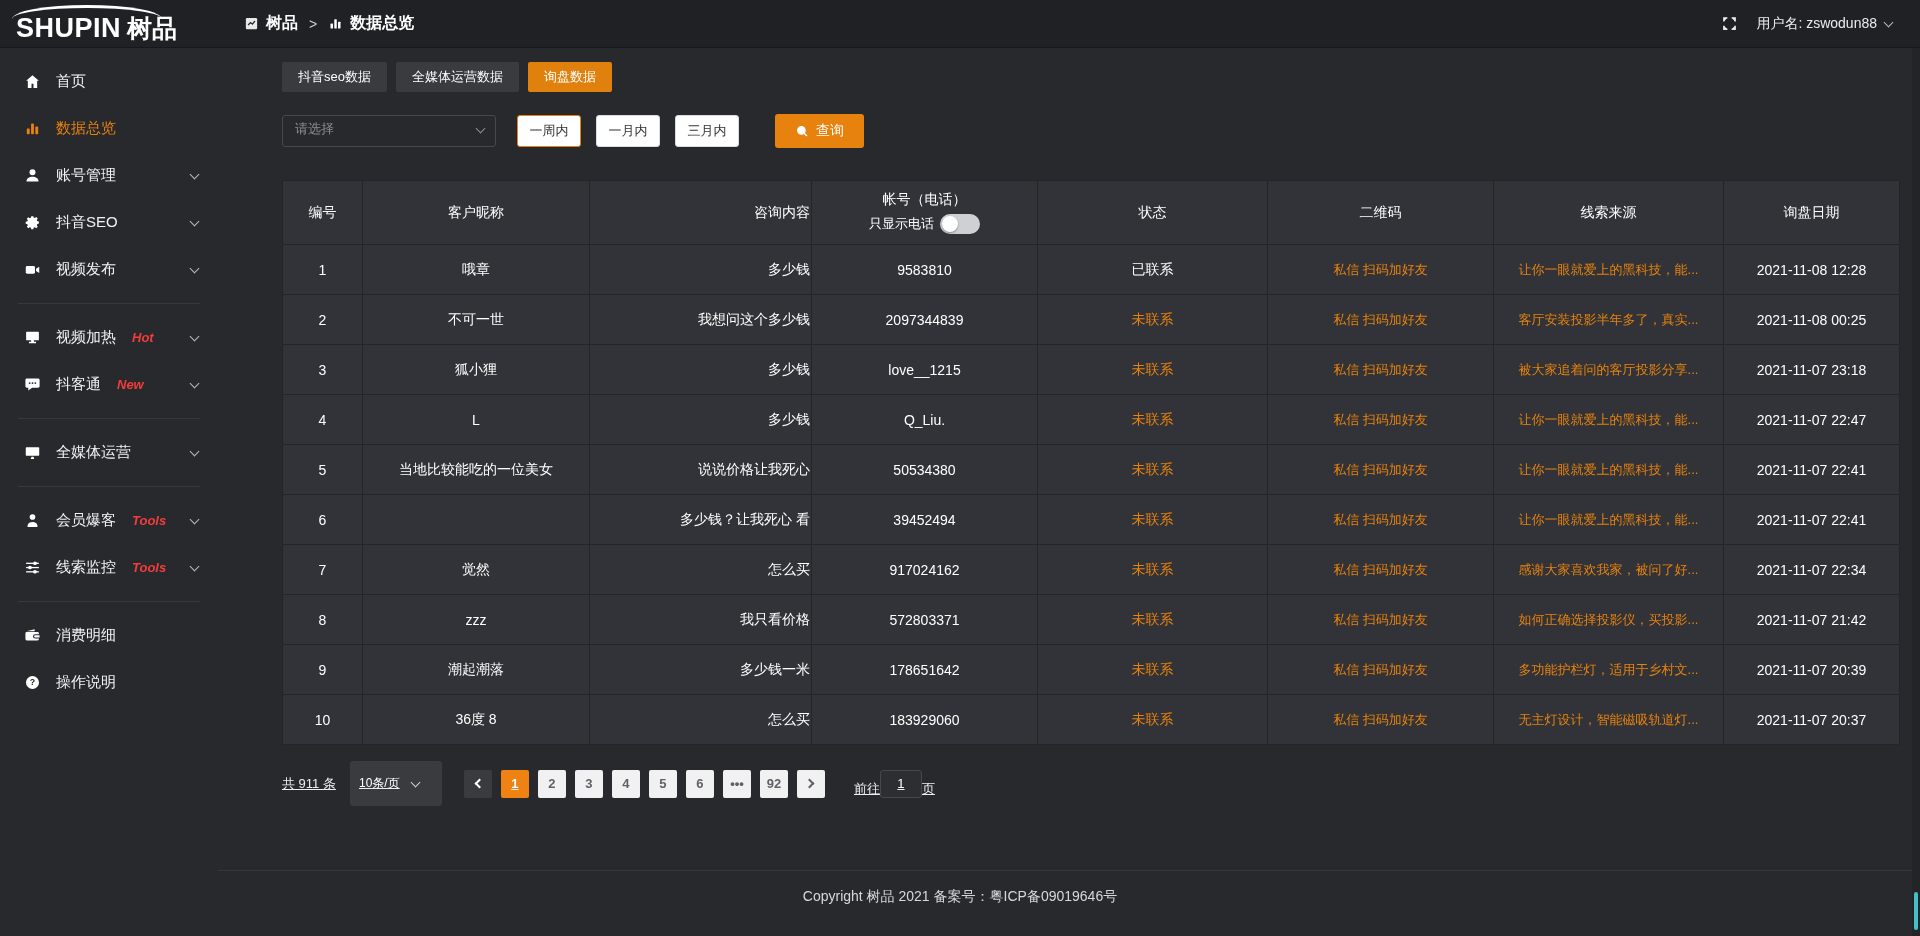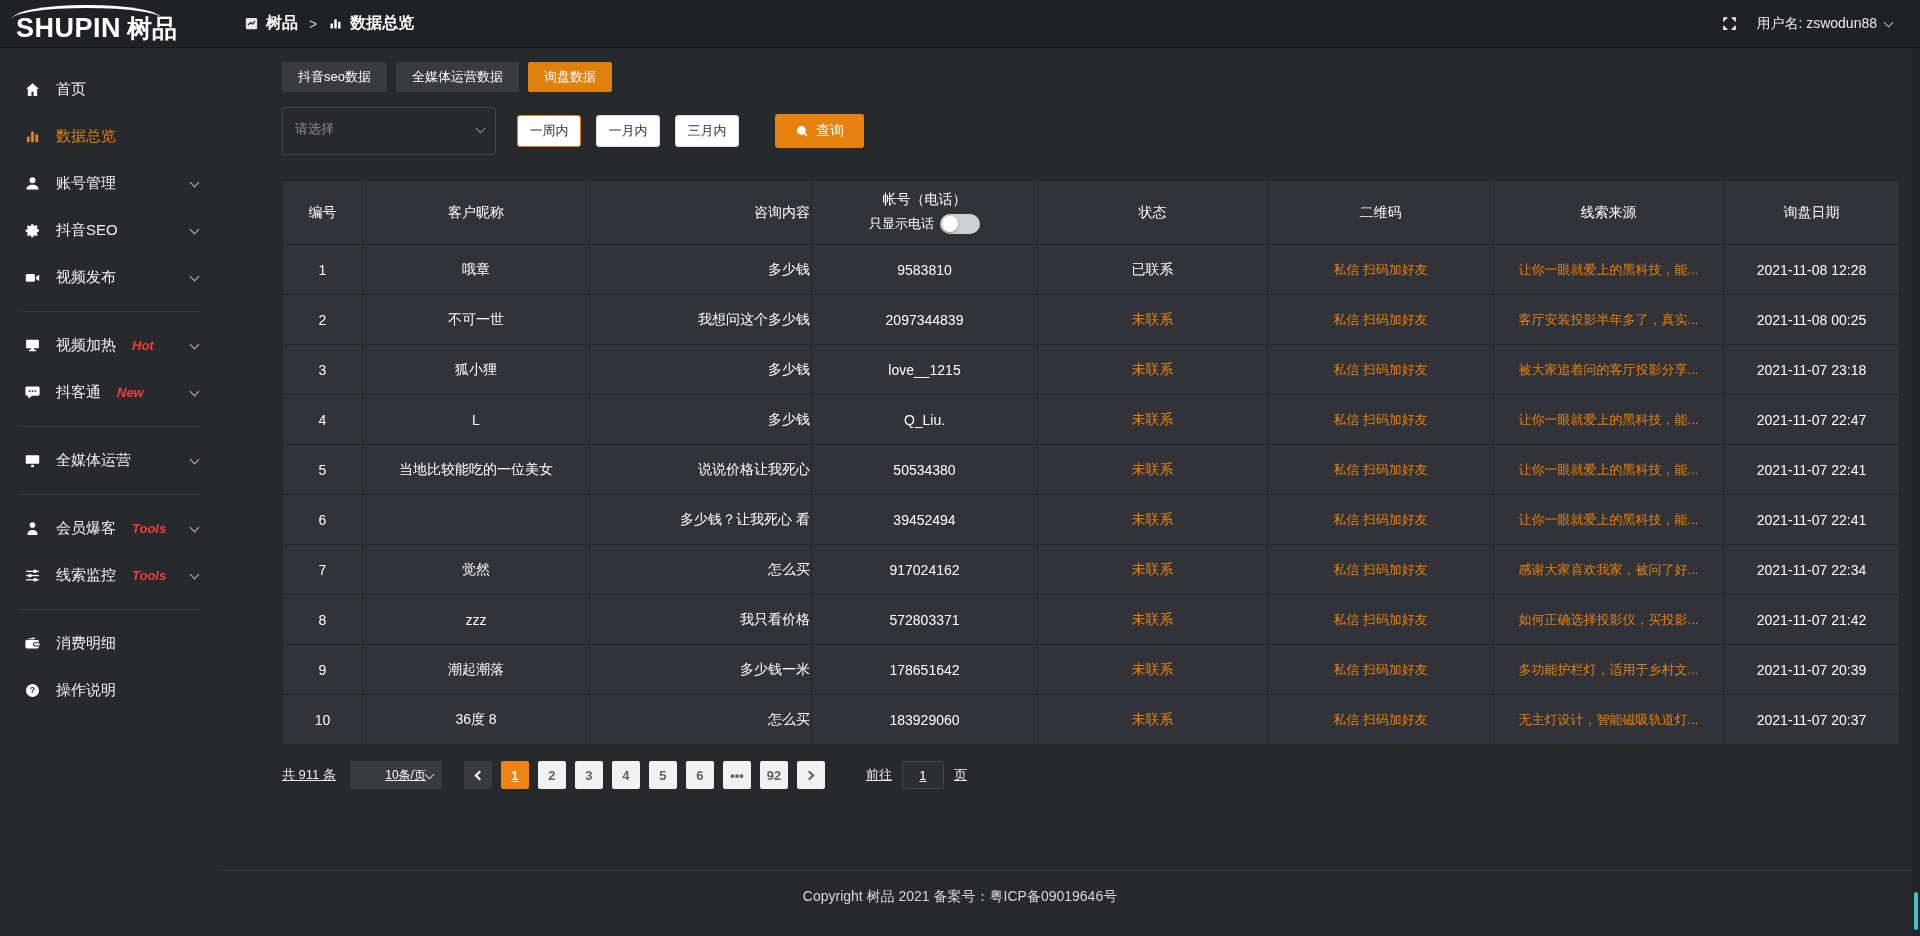--- a/index.html
+++ b/index.html
@@ -33,39 +33,39 @@
   .breadcrumb{display:flex;align-items:center;margin-left:26px;font-size:16px;font-weight:bold;gap:7px;}
   .bc-icon{width:15px;height:15px;}
   .bc-sep{color:#cfd0d2;font-size:14px;font-weight:normal;margin:0 4px;}
   .topbar-right{margin-left:auto;display:flex;align-items:center;gap:18px;padding-right:28px;}
   .fs-icon{width:17px;height:17px;cursor:pointer;}
   .user{display:flex;align-items:center;gap:8px;font-size:14px;color:#ececee;cursor:pointer;}
   .chev{width:7px;height:7px;border-right:1.6px solid #b9babd;border-bottom:1.6px solid #b9babd;transform:rotate(45deg);flex:none;}
   .user .chev{margin-top:-3px;}
 
   
-  .sidebar{position:absolute;left:0;top:56px;width:218px;bottom:0;background:var(--bg);z-index:4;}
+  .sidebar{position:absolute;left:0;top:48px;width:218px;bottom:0;background:var(--bg);z-index:4;}
   .menu{padding-top:10px;}
   .menu-item{height:47px;display:flex;align-items:center;padding:0 20px 0 24px;font-size:15px;color:#f2f2f3;cursor:pointer;}
   .menu-item .mi-icon{width:17px;height:17px;margin-right:15px;color:#fff;}
   .menu-item .mi-icon svg{fill:currentColor;}
   .menu-item.active{color:var(--accent);}
   .menu-item.active .mi-icon{color:var(--accent);}
   .mi-badge{font-style:italic;font-weight:bold;font-size:13px;margin-left:16px;}
   .menu-item .chev{margin-left:auto;margin-bottom:2px;}
   .menu-divider{height:1px;background:#37383c;margin:10px 18px;}
 
   
   .content{position:absolute;left:218px;top:48px;right:0;bottom:0;padding:14px 20px 0 64px;}
   .tabs{display:flex;gap:9px;}
   .tab{height:30px;padding:0 16px;display:flex;align-items:center;background:var(--panel);color:#fff;font-size:13px;border-radius:2px;cursor:pointer;}
   .tab.active{background:#e0810e;}
 
   .filters{margin-top:22px;display:flex;align-items:center;height:34px;}
-  .select{width:214px;height:48px;background:var(--bg);border:1px solid #46484c;border-radius:3px;display:flex;align-items:center;justify-content:space-between;padding:0 11px 4px 12px;color:#8d8e91;font-size:13px;cursor:pointer;}
+  .select{width:214px;height:32px;background:var(--bg);border:1px solid #46484c;border-radius:3px;display:flex;align-items:center;justify-content:space-between;padding:0 11px 4px 12px;color:#8d8e91;font-size:13px;cursor:pointer;}
   .select .chev{border-color:#8d8e91;margin-top:-2px;}
   .ranges{display:flex;gap:15px;margin-left:21px;}
   .range-btn{width:64px;height:32px;background:#fff;border:1px solid #d9dce2;border-radius:3px;color:#333;font-size:13px;display:flex;align-items:center;justify-content:center;cursor:pointer;}
   .range-btn.selected{border-color:var(--accent);}
   .search-btn{margin-left:36px;height:34px;padding:0 20px;background:var(--accent);border-radius:3px;color:#fff;font-size:14px;display:flex;align-items:center;gap:7px;cursor:pointer;}
   .search-btn .icon{width:14px;height:14px;}
 
   
   .dtable{width:100%;margin-top:32px;border-collapse:collapse;table-layout:fixed;background:var(--table-bg);}
   .dtable th,.dtable td{border:1px solid var(--table-line);text-align:center;font-weight:normal;overflow:hidden;white-space:nowrap;text-overflow:ellipsis;}
@@ -74,30 +74,30 @@
   .dtable th.left,.dtable td.left{text-align:right;padding-left:14px;}
   .hdr-sub{display:flex;align-items:center;justify-content:center;gap:6px;font-size:13px;margin-top:5px;}
   .toggle{width:40px;height:20px;border-radius:10px;background:#cfd0d3;position:relative;display:inline-block;cursor:pointer;flex:none;}
   .toggle-knob{position:absolute;left:2px;top:2px;width:16px;height:16px;border-radius:50%;background:#fff;box-shadow:0 1px 2px rgba(0,0,0,.35);}
   .link{color:var(--accent);font-size:13px;cursor:pointer;}
   .status-pending{color:var(--accent);}
 
   
   .pagination{margin-top:16px;display:flex;align-items:center;font-size:13px;color:#ededee;text-decoration:underline;}
   .pg-total{margin-right:14px;}
-  .pg-size{width:92px;height:28px;background:var(--panel);border-radius:3px;display:flex;align-items:center;justify-content:flex-end;padding:0 9px;font-size:12px;color:#fff;cursor:pointer;margin-right:22px;}
+  .pg-size{width:92px;height:45px;background:var(--panel);border-radius:3px;display:flex;align-items:center;justify-content:flex-start;padding:0 9px;font-size:12px;color:#fff;cursor:pointer;margin-right:22px;gap:12px;}
   .pg-size .chev{border-color:#cfcfd1;margin-top:-2px;}
   .pg-btn{min-width:28px;height:28px;border-radius:2px;display:flex;align-items:center;justify-content:center;margin-right:9px;font-size:13px;font-weight:bold;cursor:pointer;padding:0 4px;}
   .pg-prev{background:var(--panel);}
   .pg-prev .chev{border:none;width:7px;height:7px;border-left:2px solid #fff;border-bottom:2px solid #fff;transform:rotate(45deg);margin-left:3px;}
   .pg-num{background:#f1f1f2;color:#5f6166;}
   .pg-num.active{background:#ee8213;color:#fff;}
   .pg-next{background:#f1f1f2;}
   .pg-next .chev{border:none;width:7px;height:7px;border-right:2px solid #5f6166;border-top:2px solid #5f6166;transform:rotate(45deg);margin-right:3px;}
-  .pg-goto{display:flex;align-items:center;gap:10px;margin-left:32px;}
+  .pg-goto{display:flex;align-items:flex-end;margin-left:20px;}
   .pg-input{width:42px;height:28px;background:#2d2e31;border:1px solid #46484c;border-radius:3px;color:#fff;text-align:center;font-size:13px;font-family:inherit;}
 
   
   .footer-line{position:absolute;left:0;right:0;top:870px;height:1px;background:#36373b;}
   .footer{position:absolute;left:0;right:0;top:888px;text-align:center;color:#d8d8da;font-size:14px;}
 
   
   .scrollbar{position:absolute;right:0;top:0;width:8px;height:936px;background:#232428;}
   .sb-thumb{position:absolute;right:2px;width:4px;border-radius:2px;background:#43c0c9;}
   .sb-thumb.top{top:8px;height:32px;}

